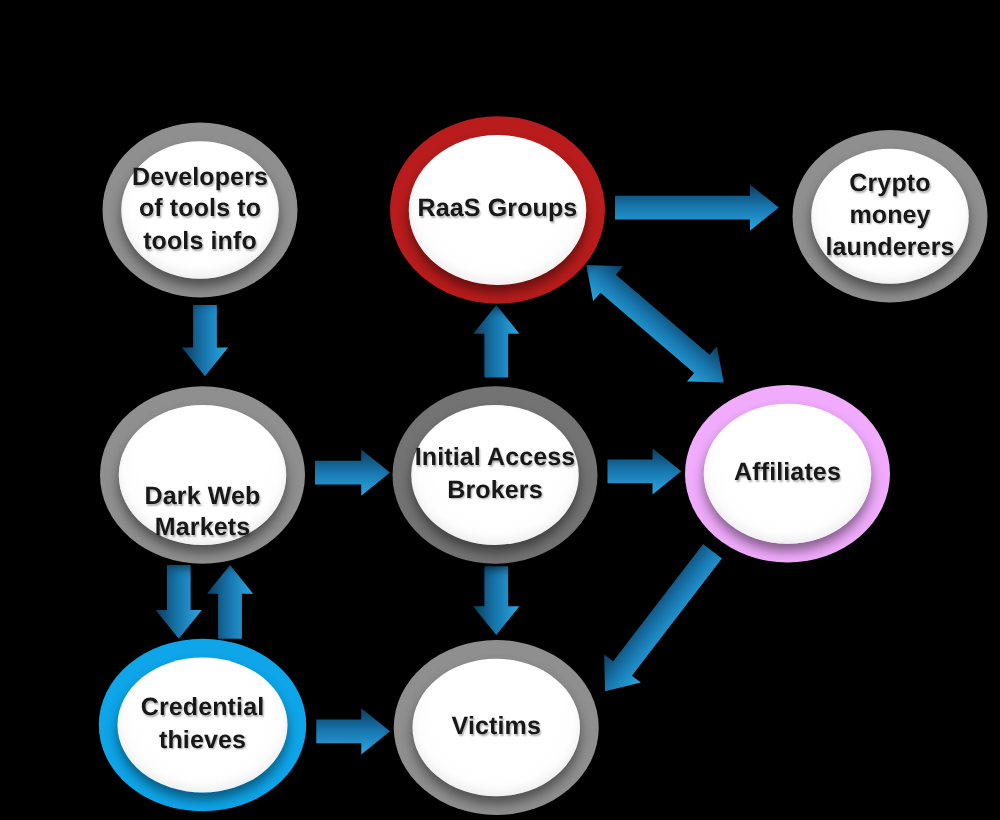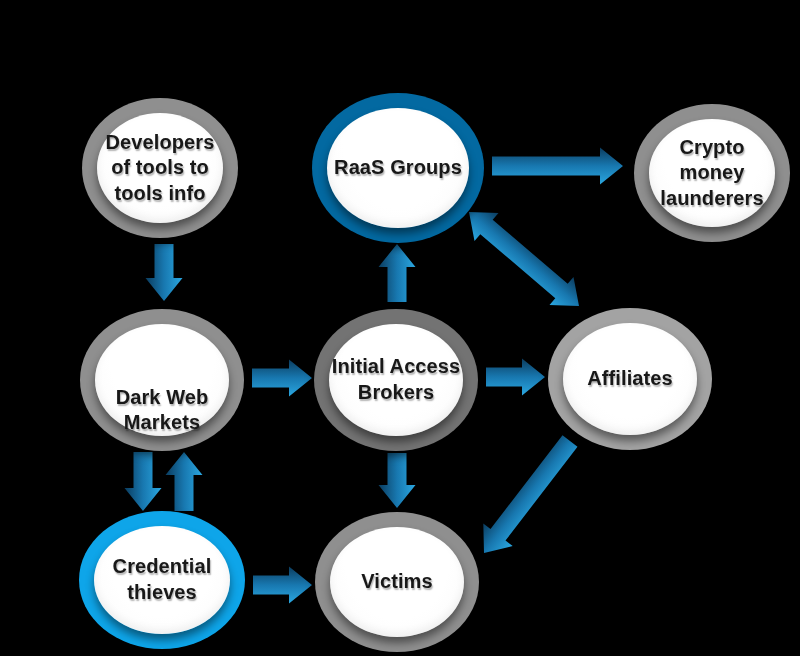--- a/index.html
+++ b/index.html
@@ -102,21 +102,21 @@
     </svg>
     <div class="node node-ring" style="left: 82px; top: 98px; width: 156px; height: 140px; background: rgb(143, 143, 143);">
       <div class="node-inner" style="inset: 15px;">
         <div class="node-label" style="color: rgb(24, 24, 24);">
           <div>Developers</div>
           <div>of tools to</div>
           <div>tools info</div>
         </div>
       </div>
     </div>
-    <div class="node node-ring" style="left: 312px; top: 93px; width: 172px; height: 150px; background: #0369a1;">
+    <div class="node node-ring" style="left: 312px; top: 93px; width: 172px; height: 150px; background: #b91c1c;">
       <div class="node-inner" style="inset: 15px;">
         <div class="node-label" style="color: rgb(24, 24, 24);">
           <div>RaaS Groups</div>
         </div>
       </div>
     </div>
     <div class="node node-ring" style="left: 634px; top: 104px; width: 156px; height: 138px; background: rgb(143, 143, 143);">
       <div class="node-inner" style="inset: 15px;">
         <div class="node-label" style="color: rgb(24, 24, 24);">
           <div>Crypto</div>
@@ -134,21 +134,21 @@
       </div>
     </div>
     <div class="node node-ring" style="left: 314px; top: 309px; width: 164px; height: 142px; background: #737373;">
       <div class="node-inner" style="inset: 15px;">
         <div class="node-label" style="color: rgb(24, 24, 24);">
           <div>Initial Access</div>
           <div>Brokers</div>
         </div>
       </div>
     </div>
-    <div class="node node-ring" style="left: 548px; top: 308px; width: 164px; height: 142px; background: #a3a3a3;">
+    <div class="node node-ring" style="left: 548px; top: 308px; width: 164px; height: 142px; background: #f0abfc;">
       <div class="node-inner" style="inset: 15px;">
         <div class="node-label" style="color: rgb(24, 24, 24);">
           <div>Affiliates</div>
         </div>
       </div>
     </div>
     <div class="node node-ring" style="left: 79px; top: 511px; width: 166px; height: 138px; background: #0ea5e9;">
       <div class="node-inner" style="inset: 15px;">
         <div class="node-label" style="color: rgb(24, 24, 24);">
           <div>Credential</div>

